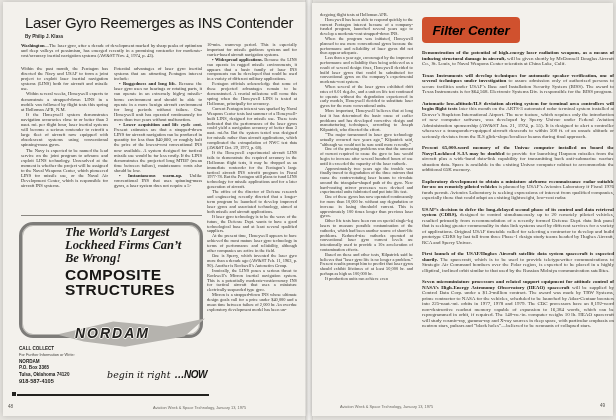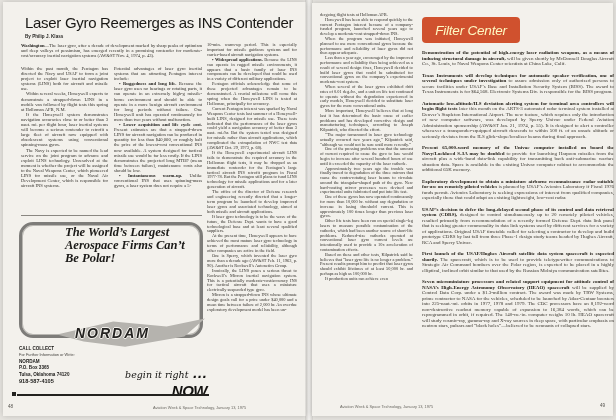--- a/index.html
+++ b/index.html
@@ -43,29 +43,29 @@
   .swoosh .brand{position:absolute;left:18px;top:7px;font-style:italic;font-weight:bold;
     font-family:"Liberation Sans",sans-serif;font-size:14px;letter-spacing:2px;color:#232220;
     text-shadow:-1px 0 #f3f1ec,1px 0 #f3f1ec,0 1px #f3f1ec,0 -1px #f3f1ec;}
   .ad-contact{position:absolute;left:4px;top:128px;width:84px;color:#1c1b19;
     font-family:"Liberation Sans",sans-serif;font-size:4.6px;line-height:6.4px;font-weight:bold;}
   .ad-contact .lite{font-weight:normal;font-size:3.9px;color:#45433f;}
   .ad-contact .phone{font-size:5.6px;}
   .ad-tagline{position:absolute;left:86px;top:146px;width:106px;text-align:right;color:#131210;}
   .ad-tagline .script{font-style:italic;font-family:"DejaVu Serif",serif;font-size:9.5px;}
   .ad-tagline .now{font-style:italic;font-weight:bold;
-    font-family:"Liberation Sans",sans-serif;font-size:15px;letter-spacing:-.5px;}
+    font-family:"Liberation Sans",sans-serif;font-size:10px;letter-spacing:-.5px;}
   .ad-bar{position:absolute;left:2px;top:176px;width:192px;height:2px;background:#23221f;}
   .ad-sq{position:absolute;left:-3px;top:174px;width:4px;height:4px;background:#23221f;}
   
   .fc{position:absolute;left:110px;top:14px;width:192px;}
   .fc-box{width:98px;height:26px;border-radius:4px;display:flex;align-items:center;
     justify-content:center;}
-  .fc-box span{font-family:"Liberation Sans",sans-serif;font-style:italic;font-weight:normal;
-    font-size:13.5px;color:#fef9c3;letter-spacing:-.2px;}
+  .fc-box span{font-family:"Liberation Sans",sans-serif;font-style:italic;font-weight:bold;
+    font-size:13.5px;color:#000000;letter-spacing:-.2px;}
   .fc-items{margin-top:7px;width:192px;height:340px;overflow:hidden;}
   .fc-item{font-size:5px;line-height:5.5px;text-align:justify;color:#3a362f;margin:0 0 6px 0;}
   .fc-item .fc-lead{font-weight:bold;color:#242019;}
   
   .footer{position:absolute;font-family:"Liberation Sans",sans-serif;font-size:3.9px;
     color:#6b6963;}
   .pgnum{font-family:"Liberation Sans",sans-serif;font-size:4.6px;color:#55534e;}
 </style>
 </head>
 <body>
@@ -105,21 +105,22 @@
       <p><span>At the present time, Honeywell appears to have achieved the most mature laser gyro technology in terms of performance and reliability, although other companies are active in the field.</span></p>
       <p><span>One is Sperry, which invented the laser gyro more than a decade ago (AW&amp;ST Feb. 11, 1963, p. 90). Another is Rockwell’s Autonetics Group.</span></p>
       <p><span>Ironically, the LINS poses a serious threat to Rockwell’s Micron inertial navigation system. This is a potentially moderate-cost/accuracy INS for tactical aircraft that uses a miniature electrically suspended type gyro.</span></p>
       <p><span>Micron is a strapped-down INS whose ultimate design goals call for a price under $40,000 and a mean time between failure of 2,000 hr. An overdue exploratory development model has been un-</span></p>
     </div>
 
     <div class="rule-h"></div>
 
     <div class="ad">
       <div class="ad-frame"></div>
-      <div class="ad-head-it">The World’s Largest Aerospace Firms Can’t Be Polar!</div>
+      <div class="ad-head-it">The World’s Largest Lockheed Firms Can’t Be Wrong!</div>
+      <div class="ad-head-bold">COMPOSITE STRUCTURES</div>
       <div class="swoosh">
         <div class="wing"></div>
         <span class="brand">NORDAM</span>
       </div>
       <div class="ad-contact">
         <div>CALL COLLECT</div>
         <div class="lite">For Further Information or Write:</div>
         <div>NORDAM</div>
         <div>P.O. Box 3365</div>
         <div>Tulsa, Oklahoma 74120</div>

